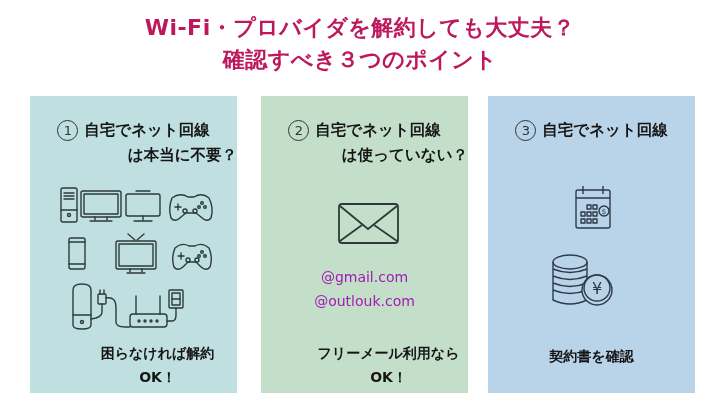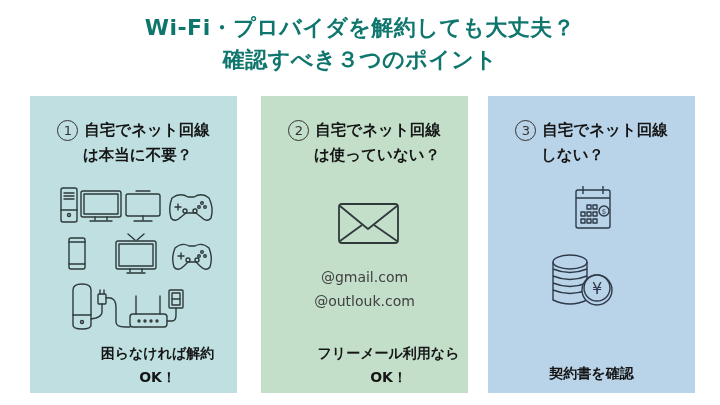--- a/index.html
+++ b/index.html
@@ -1,37 +1,37 @@
 <!DOCTYPE html>
 <html><head>
 <meta charset="utf-8">
 <style>
   * { box-sizing: border-box; margin: 0; padding: 0; }
   html, body { width: 720px; height: 405px; background: #ffffff; overflow: hidden; }
   body { position: relative; font-family: "DejaVu Sans", "Liberation Sans", sans-serif; color: #1a1a1a; }
 
-  .title { position: absolute; left: 0; top: 12px; width: 720px; text-align: center; font-weight: bold; font-size: 22px; line-height: 32px; letter-spacing: 0.5px; color: #0f766e; }
+  .title { position: absolute; left: 0; top: 12px; width: 720px; text-align: center; font-weight: bold; font-size: 22px; line-height: 32px; letter-spacing: 0.5px; color: #be185d; }
 
   .panel { position: absolute; top: 96px; height: 297px; width: 207px; }
   .p1 { left: 30px; background: #bfdfe0; }
   .p2 { left: 261px; background: #c3dfca; }
   .p3 { left: 488px; width: 207px; background: #b9d3e8; }
 
   .ph { position: absolute; left: 0; top: 22px; width: 100%; font-weight: bold; font-size: 15.5px; line-height: 25px; color: #151515; }
   .ph .row1 { display: flex; align-items: center; justify-content: center; gap: 6px; }
-  .ph .row2 { text-align: left; padding-left: 6px; margin-left: 47px; }
+  .ph .row2 { text-align: right; padding-left: 6px; }
   .num { display: inline-flex; align-items: center; justify-content: center; width: 21px; height: 21px; border: 1.6px solid #333; border-radius: 50%; font-size: 13px; font-weight: normal; color: #333; }
 
   .pf { position: absolute; left: 0; width: 100%; text-align: center; font-weight: bold; font-size: 14px; line-height: 24px; color: #151515; }
   .p1 .pf, .p2 .pf { top: 245px; padding-left: 48px; }
-  .p3 .pf { top: 265px; }
+  .p3 .pf { top: 248px; }
 
   .icons { position: absolute; left: 0; width: 100%; }
   svg { display: block; }
-  .mail-text { position: absolute; left: 0; width: 100%; text-align: center; font-size: 14px; line-height: 24px; color: #404040; }
+  .mail-text { position: absolute; left: 0; width: 100%; text-align: center; font-size: 14px; line-height: 24px; color: #a21caf; }
 </style>
 </head>
 <body>
 
 <div class="title">
   <div>Wi-Fi・プロバイダを解約しても大丈夫？</div>
   <div>確認すべき３つのポイント</div>
 </div>
 
 <div class="panel p1">
@@ -175,21 +175,20 @@
     <div>OK！</div>
   </div>
 </div>
 
 <div class="panel p3">
   <div class="ph">
     <div class="row1">
       <span class="num">3</span>
       <span>自宅でネット回線</span>
     </div>
-    <div class="row2">しない？</div>
   </div>
 
   <div class="icons" style="top:86px;">
     <svg width="207" height="130" viewBox="0 0 207 130" fill="none" stroke="#2e3a48" stroke-width="1.4" stroke-linejoin="round">
 
       <g>
         <rect x="88" y="8" width="34" height="38" rx="2"></rect>
         <line x1="88" y1="16" x2="122" y2="16"></line>
         <line x1="95" y1="4" x2="95" y2="12"></line>
           <line x1="115" y1="4" x2="115" y2="12"></line>

